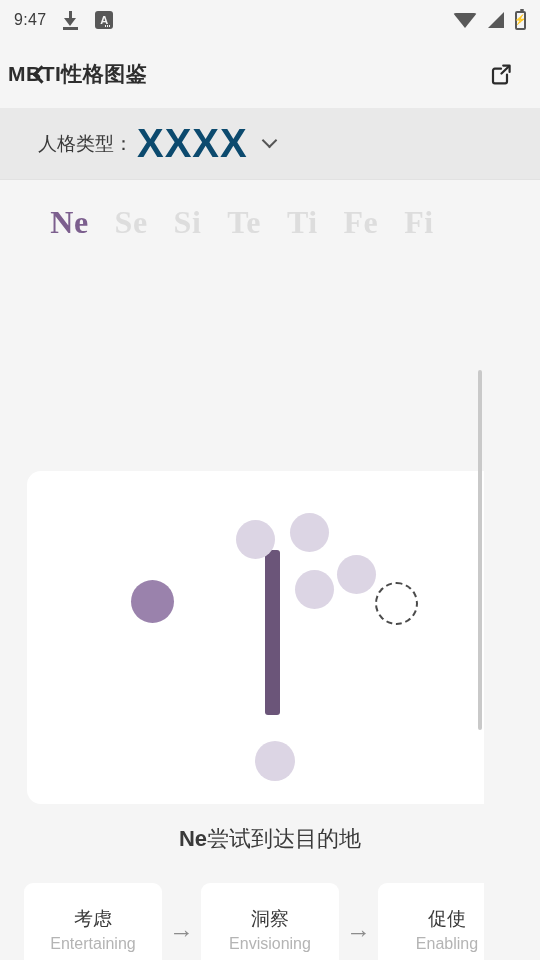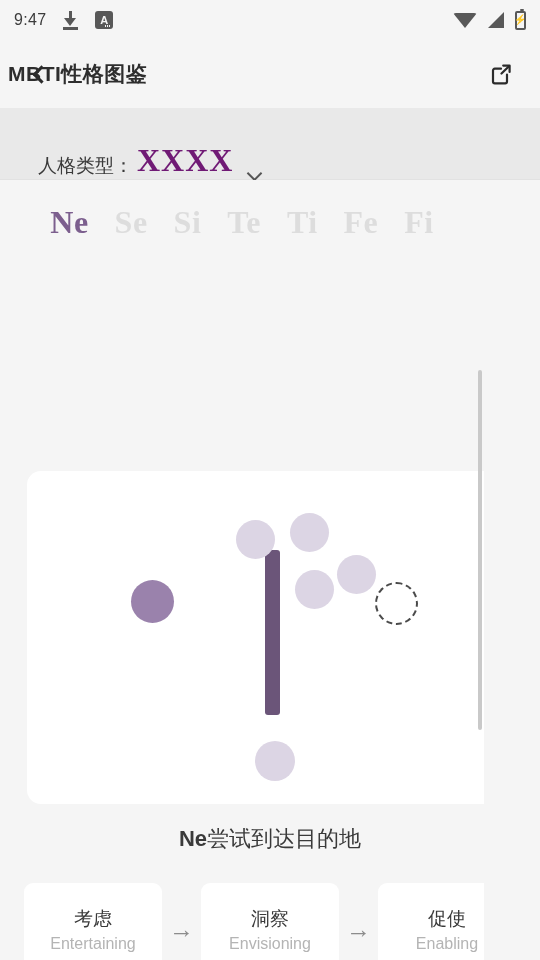--- a/index.html
+++ b/index.html
@@ -82,28 +82,28 @@
   }
   .share-btn{
     margin-left:auto; width:34px; height:34px;
     display:flex; align-items:center; justify-content:center; cursor:pointer;
   }
 
   
   .type-bar{
     width:540px; height:72px;
     background:#e9e9e9;
-    display:flex; align-items:flex-end;
+    display:flex; align-items:center;
     padding:0 38px;
     border-bottom:1px solid #e2e2e2;
   }
   .type-label{ font-size:19px; color:#3a3a3a; }
   .type-value{
-    font-size:32px; font-weight:bold; color:#701a75; letter-spacing:1px;
-    margin-left:4px; font-family:Liberation Serif, serif;
+    font-size:40px; font-weight:bold; color:#0c4a6e; letter-spacing:1px;
+    margin-left:4px; font-family:Liberation Sans, sans-serif;
   }
   .type-chev{
     width:11px; height:11px; border-right:2.5px solid #555; border-bottom:2.5px solid #555;
     transform:rotate(45deg); margin-left:16px; margin-top:-6px;
   }
 
   
   .content{
     width:484px; height:780px; background:#f5f5f5;
     position:relative; overflow:hidden;

